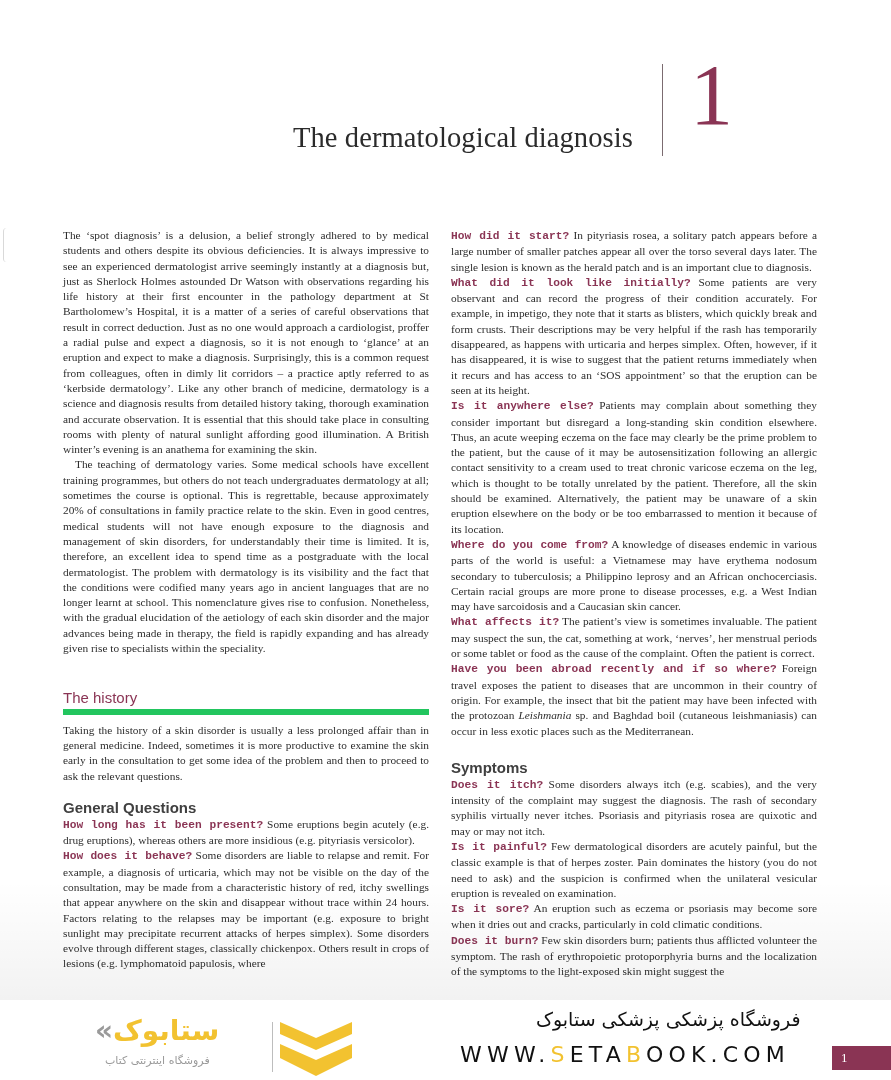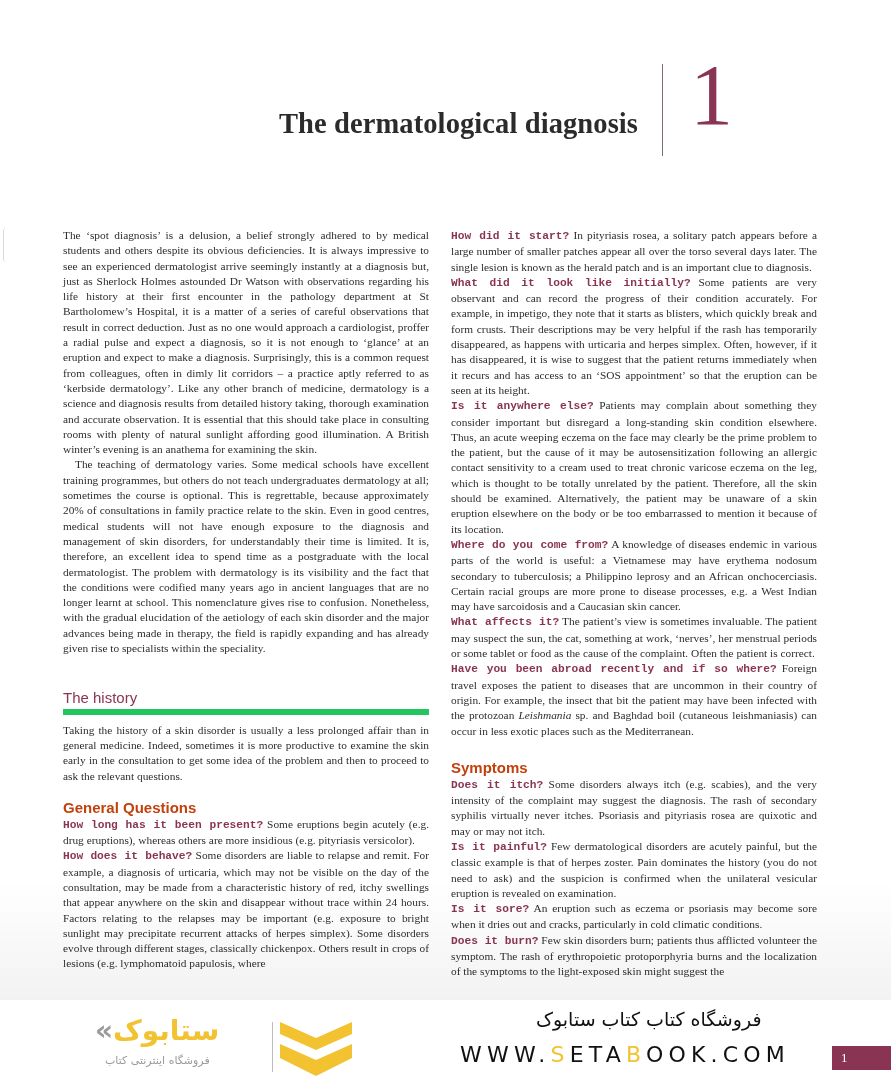--- a/index.html
+++ b/index.html
@@ -9,41 +9,41 @@
   .chapter-rule { position:absolute; left:662px; top:6px; width:1px; height:92px; background:#7b6b70; }
   .chapter-num { position:absolute; left:690px; top:-6px; font-family:"Liberation Serif", serif; font-size:86px; color:#8a3454; line-height:1; }
   .edge-mark { position:absolute; left:3px; top:228px; width:6px; height:34px; border-left:1px solid #d9d9d9; border-radius:6px; }
   .col { position:absolute; top:228px; width:366px; font-size:11.35px; line-height:15.3px; text-align:justify; color:#2d2d2d; }
   .col-left { left:63px; }
   .col-right { left:451px; }
   .col p { margin:0; }
   .col p.indent { text-indent:12px; }
   .q { font-family:Liberation Mono, monospace; font-weight:bold; color:#8a3454; font-size:11.2px; }
   .sec-head { font-family:"Liberation Sans", sans-serif; font-size:15px; color:#8a3454; font-weight:normal; margin:0; padding-bottom:3px; border-bottom:6px solid #22c55e; }
-  .sub-head { font-family:"Liberation Sans", sans-serif; font-size:15px; color:#c2410c; margin:0; line-height:18px; }
+  .sub-head { font-family:"Liberation Sans", sans-serif; font-size:15px; color:#404040; margin:0; line-height:18px; }
   .page-shadow { position:absolute; left:0; top:880px; width:891px; height:120px; background:linear-gradient(to bottom, rgba(0,0,0,0), rgba(0,0,0,0.05)); pointer-events:none; }
   .footer { position:absolute; left:0; top:1000px; width:891px; height:80px; background:#ffffff; }
   .logo-wrap { position:absolute; left:95px; top:14px; width:260px; height:60px; }
   .logo-text-fa { position:absolute; left:0; top:0; font-family:"DejaVu Sans", sans-serif; font-size:28px; font-weight:bold; color:#9a9a9a; letter-spacing:-1px; }
   .logo-text-fa .y { color:#f2c230; }
   .logo-sub { position:absolute; left:10px; top:40px; font-family:"DejaVu Sans", sans-serif; font-size:11px; color:#9a9a9a; }
   .logo-div { position:absolute; left:177px; top:8px; width:1px; height:50px; background:#bdbdbd; }
   .logo-chevron { position:absolute; left:185px; top:6px; }
   .store-fa { position:absolute; left:536px; top:8px; font-family:"DejaVu Sans", sans-serif; font-size:19px; color:#111; direction:rtl; }
   .store-url { position:absolute; left:460px; top:42px; font-family:"DejaVu Sans", sans-serif; font-size:22px; letter-spacing:5.2px; color:#111; }
   .store-url .y { color:#f2c230; }
   .page-num { position:absolute; left:832px; top:46px; width:59px; height:24px; background:#8a3454; color:#fff; font-family:"Liberation Serif", serif; font-size:13px; line-height:24px; padding-left:9px; box-sizing:border-box; }
 </style>
 </head>
 <body>
 
 <div class="edge-mark"></div>
 
 <header class="chapter-head">
-  <h1 class="chapter-title" style="margin:0;font-weight:bold;">The dermatological diagnosis</h1>
+  <h1 class="chapter-title" style="margin:14px;font-weight:normal;">The dermatological diagnosis</h1>
   <div class="chapter-rule"></div>
   <div class="chapter-num">1</div>
 </header>
 
 <div class="col col-left">
   <p>The ‘spot diagnosis’ is a delusion, a belief strongly adhered to by medical students and others despite its obvious deficiencies. It is always impressive to see an experienced dermatologist arrive seemingly instantly at a diagnosis but, just as Sherlock Holmes astounded Dr Watson with observations regarding his life history at their first encounter in the pathology department at St Bartholomew’s Hospital, it is a matter of a series of careful observations that result in correct deduction. Just as no one would approach a cardiologist, proffer a radial pulse and expect a diagnosis, so it is not enough to ‘glance’ at an eruption and expect to make a diagnosis. Surprisingly, this is a common request from colleagues, often in dimly lit corridors – a practice aptly referred to as ‘kerbside dermatology’. Like any other branch of medicine, dermatology is a science and diagnosis results from detailed history taking, thorough examination and accurate observation. It is essential that this should take place in consulting rooms with plenty of natural sunlight affording good illumination. A British winter’s evening is an anathema for examining the skin.</p>
   <p class="indent">The teaching of dermatology varies. Some medical schools have excellent training programmes, but others do not teach undergraduates dermatology at all; sometimes the course is optional. This is regrettable, because approximately 20% of consultations in family practice relate to the skin. Even in good centres, medical students will not have enough exposure to the diagnosis and management of skin disorders, for understandably their time is limited. It is, therefore, an excellent idea to spend time as a postgraduate with the local dermatologist. The problem with dermatology is its visibility and the fact that the conditions were codified many years ago in ancient languages that are no longer learnt at school. This nomenclature gives rise to confusion. Nonetheless, with the gradual elucidation of the aetiology of each skin disorder and the major advances being made in therapy, the field is rapidly expanding and has already given rise to specialists within the speciality.</p>
   <div style="height:34px"></div>
   <h2 class="sec-head">The history</h2>
   <div style="height:8px"></div>
@@ -74,16 +74,16 @@
 <footer class="footer">
   <div class="logo-wrap">
     <div class="logo-text-fa"><span>«</span><span class="y">ستابوک</span></div>
     <div class="logo-sub">فروشگاه اینترنتی کتاب</div>
     <div class="logo-div"></div>
     <svg class="logo-chevron" width="72" height="58" viewBox="0 0 72 58">
       <polygon points="0,2 36,18 72,2 72,14 36,30 0,14" fill="#f2c230"></polygon>
       <polygon points="0,24 36,40 72,24 72,38 36,56 0,38" fill="#f2c230"></polygon>
     </svg>
   </div>
-  <div class="store-fa">فروشگاه کتاب کتاب ستابوک</div>
+  <div class="store-fa">فروشگاه پزشکی پزشکی ستابوک</div>
   <div class="store-url"><span>WWW.</span><span class="y">S</span><span>ETA</span><span class="y">B</span><span>OOK.COM</span></div>
   <div class="page-num">1</div>
 </footer>
 
 </body></html>

